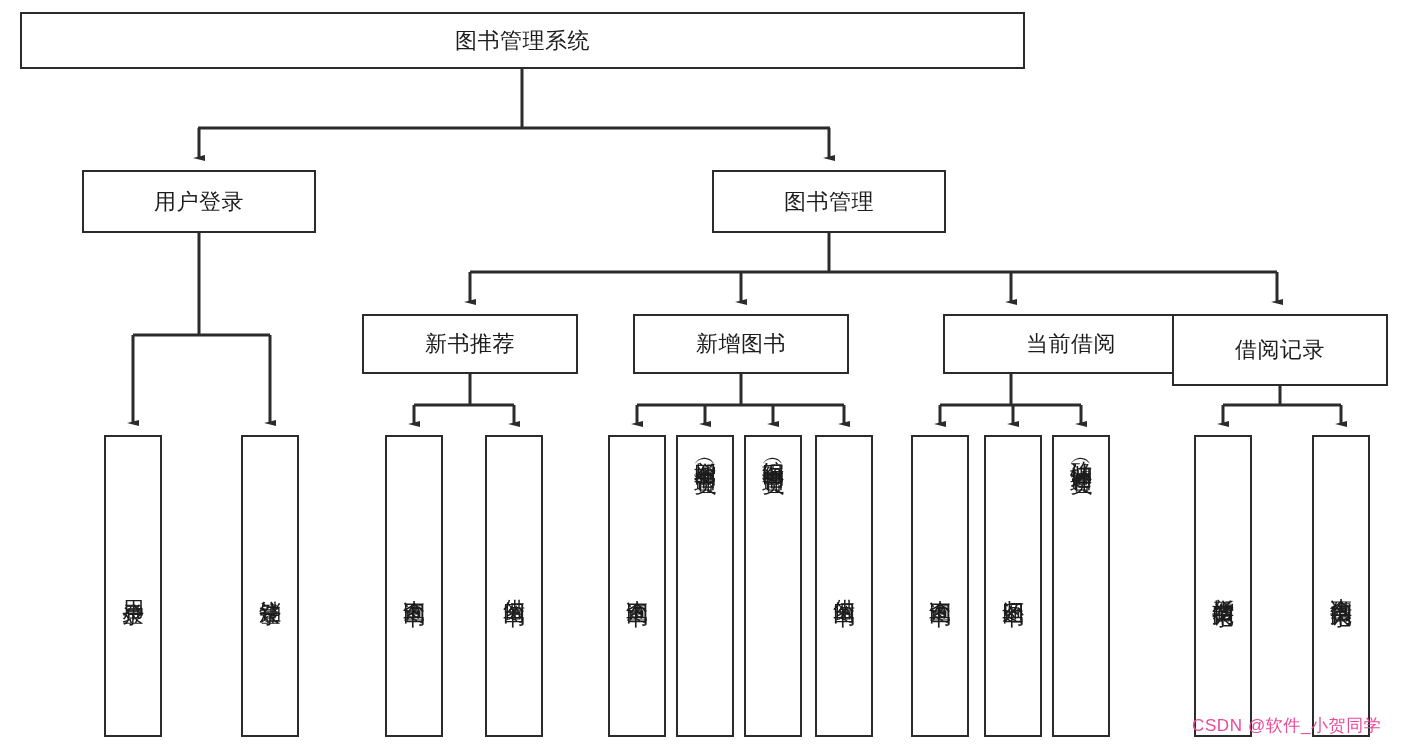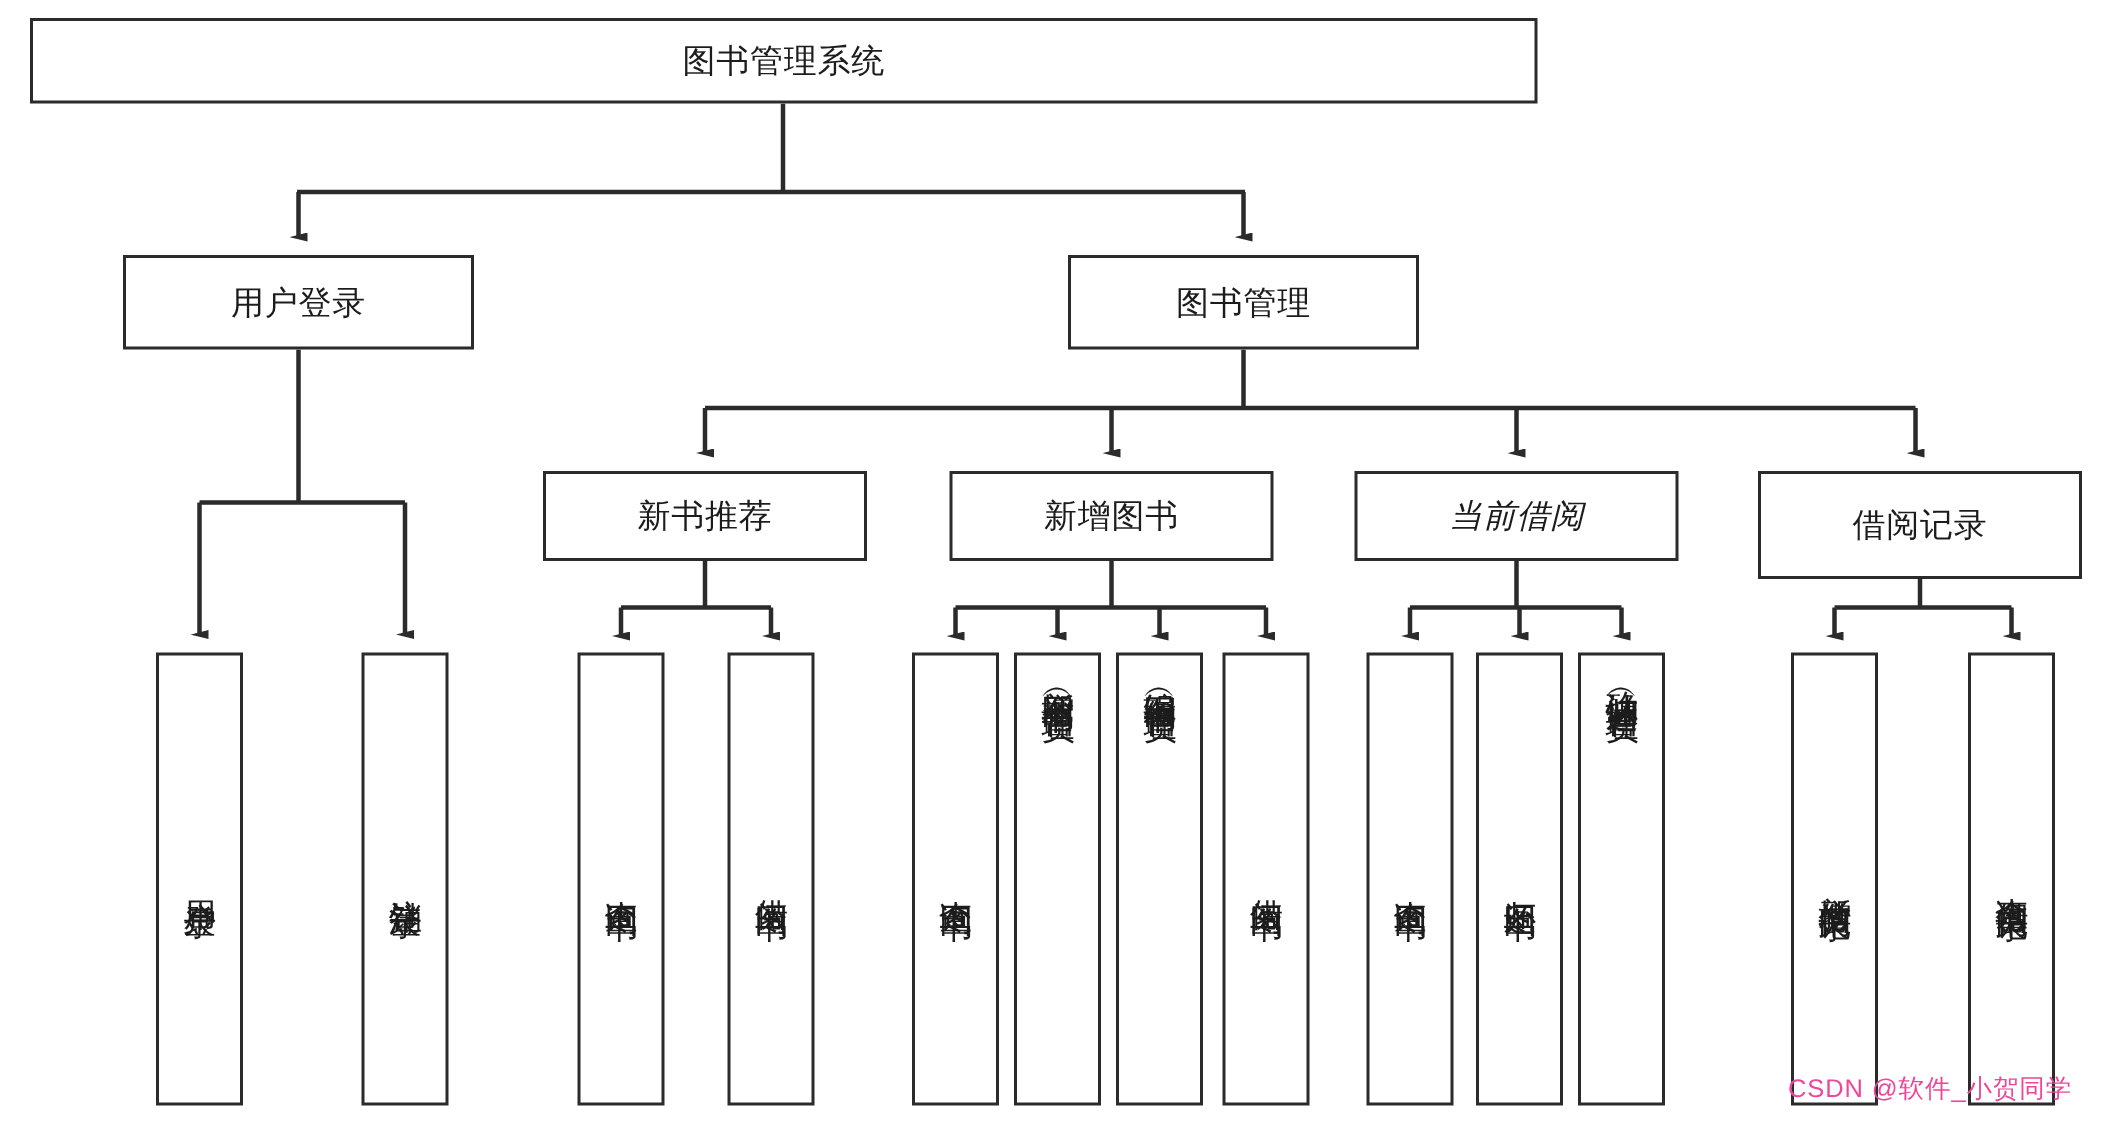--- a/index.html
+++ b/index.html
@@ -147,21 +147,21 @@
   <div class="node" id="n-new_book_rec" style="left: 362px; top: 314px; width: 216px; height: 60px;">
     <span class="label">新书推荐</span>
   </div>
 
   <div class="node" id="n-book_manage" style="left: 712px; top: 170px; width: 234px; height: 63px;">
     <span class="label">图书管理</span>
   </div>
   <div class="node" id="n-book_borrow" style="left: 633px; top: 314px; width: 216px; height: 60px;">
     <span class="label">新增图书</span>
   </div>
-  <div class="node" id="n-current_borrow" style="left: 903px; top: 314px; width: 216px; height: 60px; font-style: italic;">
+  <div class="node" id="n-current_borrow" style="left: 943px; top: 314px; width: 256px; height: 60px;">
     <span class="label">当前借阅</span>
   </div>
   <div class="node" id="n-borrow_record" style="left: 1172px; top: 314px; width: 216px; height: 72px;">
     <span class="label">借阅记录</span>
   </div>
 
   <div class="node vertical centered" id="n-leaf_user_login" style="left: 104px; top: 435px; width: 58px; height: 302px;">
     <span class="label">用户登录</span>
   </div>
   <div class="node vertical centered" id="n-leaf_logout" style="left: 241px; top: 435px; width: 58px; height: 302px;">

